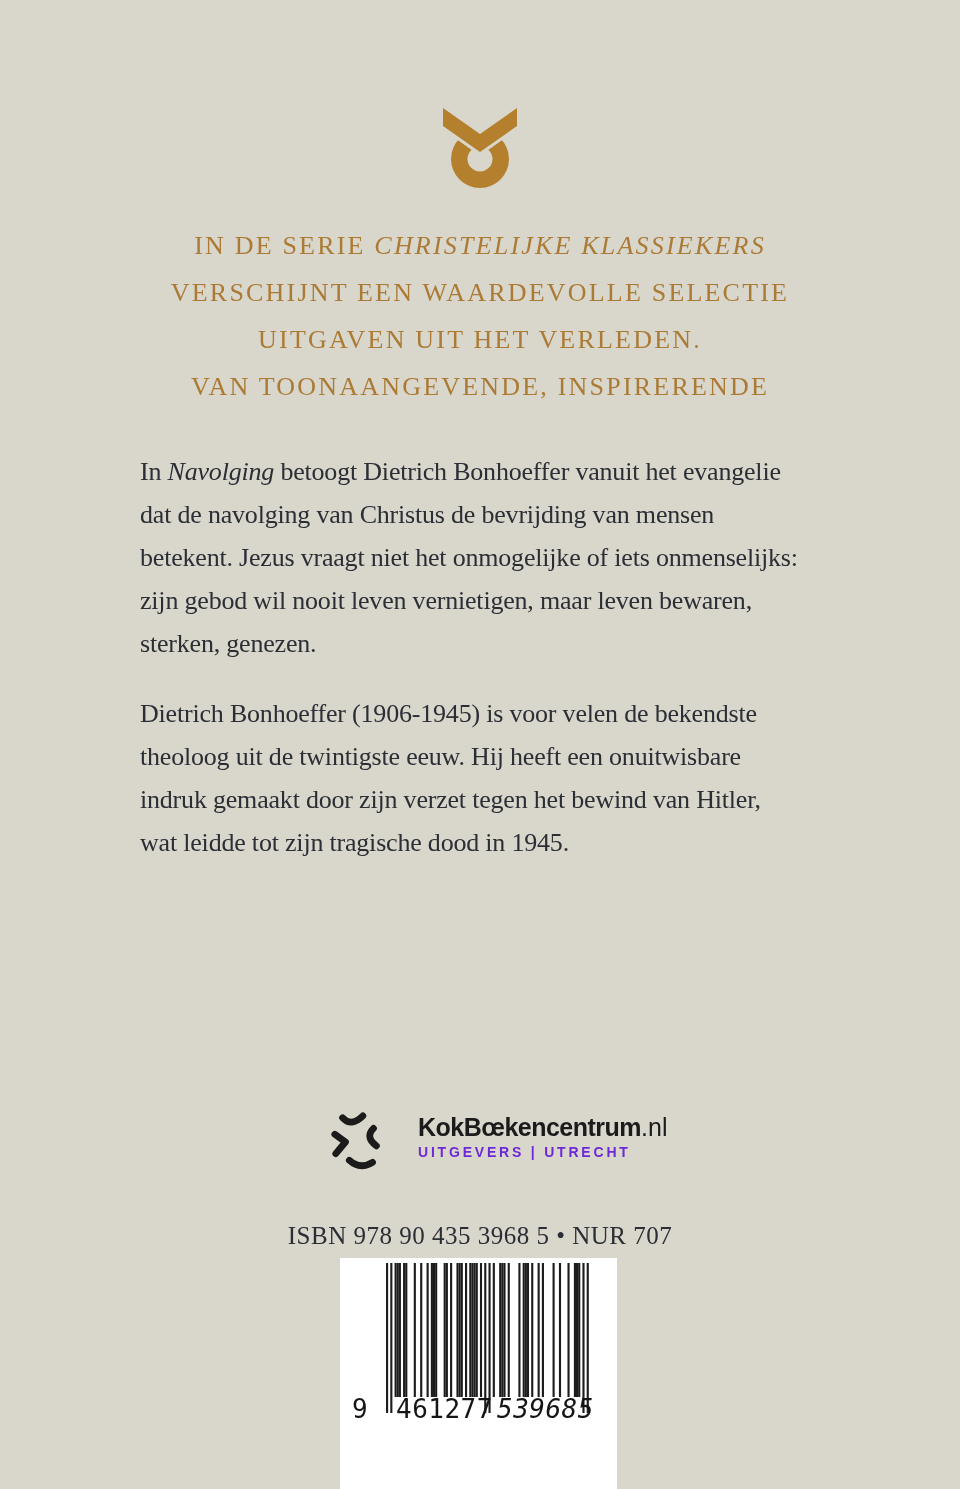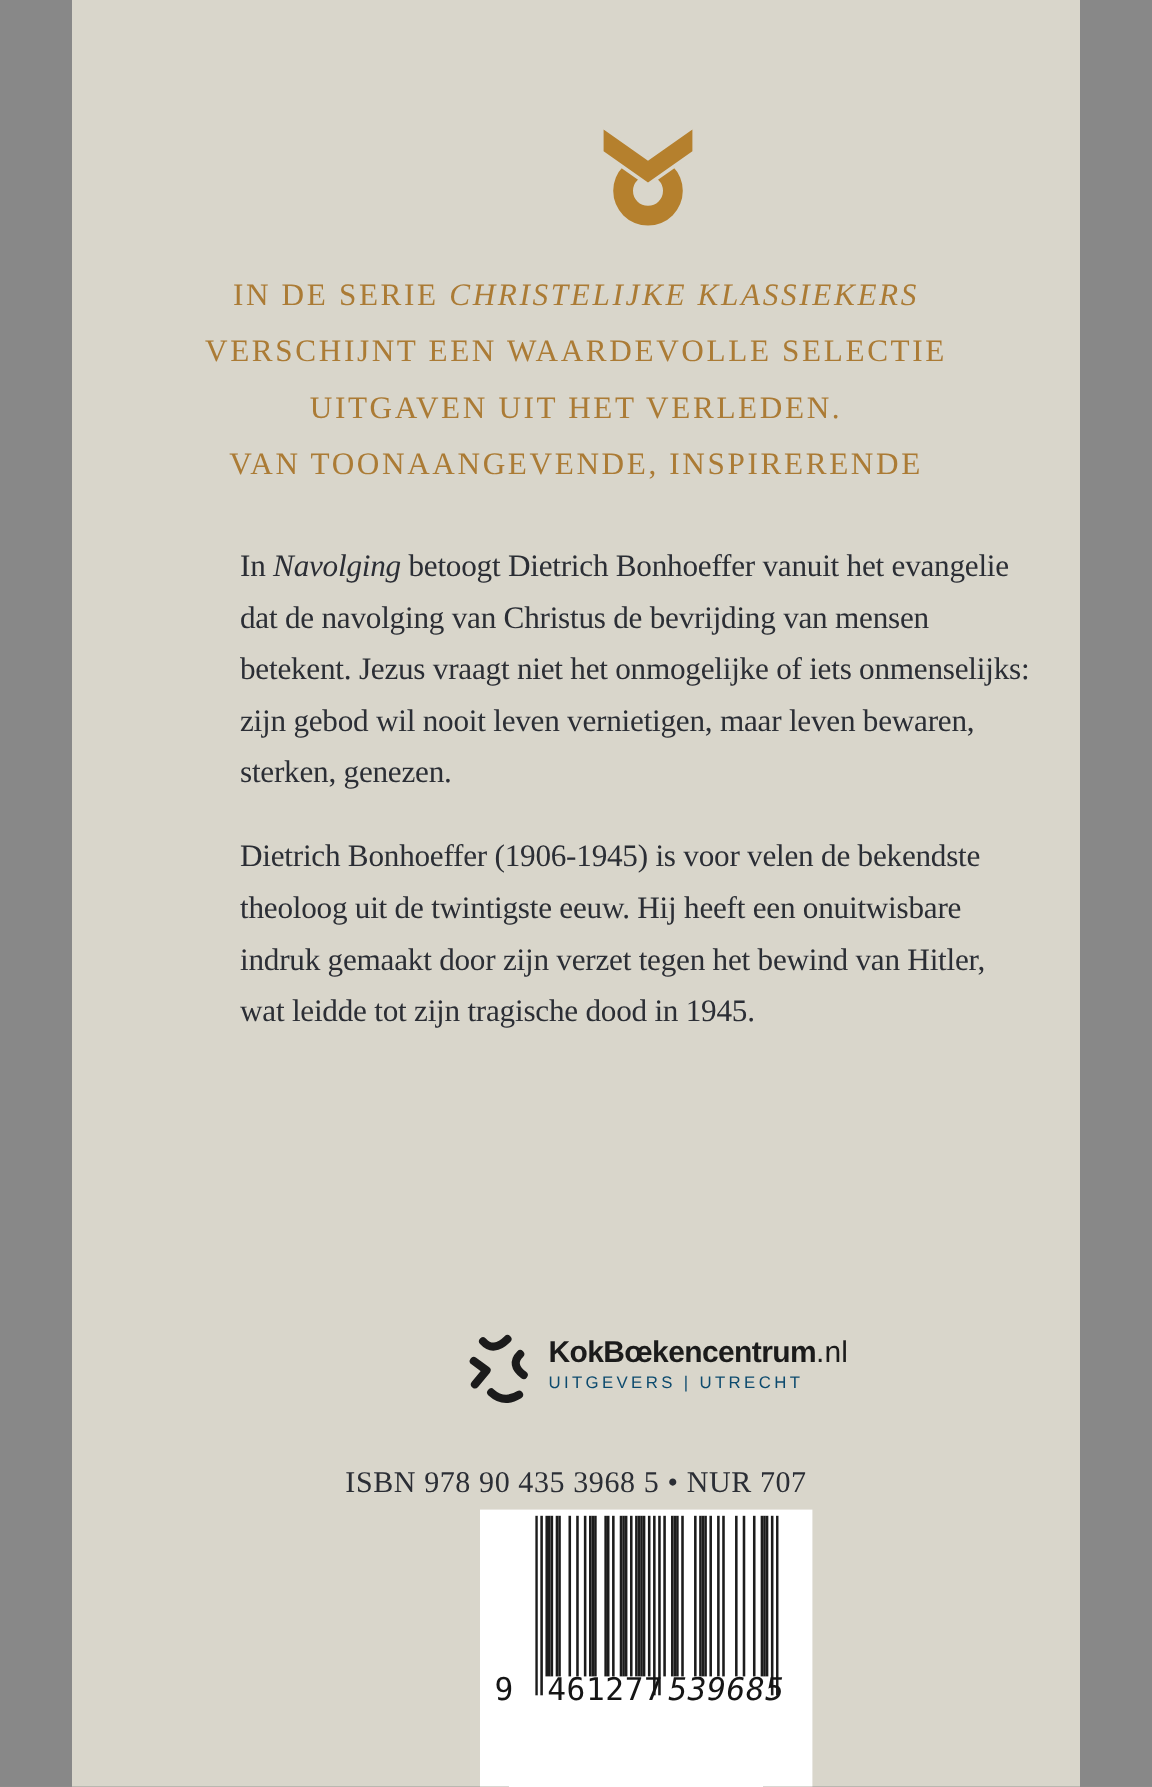--- a/index.html
+++ b/index.html
@@ -1,18 +1,18 @@
 <!DOCTYPE html>
 <html><head>
 <meta charset="utf-8">
 <style>
   html,body{margin:0;padding:0;background:#888;}
   .cover{
     position:relative;
-    width:840px;height:1489px;
+    width:960px;height:1489px;
     background:#d9d6cb;
     overflow:hidden;
     font-family:"Liberation Serif",serif;
     margin:0 auto;
   }
   
   .brand-logo{position:absolute;left:442px;top:106px;width:76px;height:84px;}
 
   
   .series{
@@ -29,26 +29,26 @@
   .para{
     position:absolute;left:140px;
     color:#2b2e35;
     font-size:26px;line-height:43px;letter-spacing:-0.2px;
   }
   .para .line{white-space:nowrap;}
   .syn{top:450px;}
   .bio{top:692px;}
 
   
-  .pub{position:absolute;left:330px;top:1110px;display:flex;align-items:flex-start;}
+  .pub{position:absolute;left:330px;top:1110px;display:flex;align-items:flex-start;gap:21px;}
   .pub-mark{width:58px;height:62px;margin-right:9px;flex:0 0 auto;}
   .pub-text{padding-top:4px;}
   .pub-name{font-family:"Liberation Sans",sans-serif;font-size:25px;line-height:26px;color:#1b1b1b;white-space:nowrap;}
   .pub-name .bold{font-weight:bold;letter-spacing:-0.5px;}
-  .pub-tag{font-family:"Liberation Sans",sans-serif;font-weight:normal;font-size:14px;letter-spacing:2.8px;color:#0c4a6e;margin-top:4px;white-space:nowrap;}
+  .pub-tag{font-family:"Liberation Sans",sans-serif;font-weight:bold;font-size:14px;letter-spacing:2.8px;color:#6d28d9;margin-top:4px;white-space:nowrap;}
 
   
   .isbn{
     position:absolute;left:0;top:1222px;width:100%;
     text-align:center;color:#2b2e35;
     font-size:25px;letter-spacing:0.5px;
   }
 
   
   .bcpanel{position:absolute;left:340px;top:1258px;width:277px;height:231px;background:#ffffff;}

